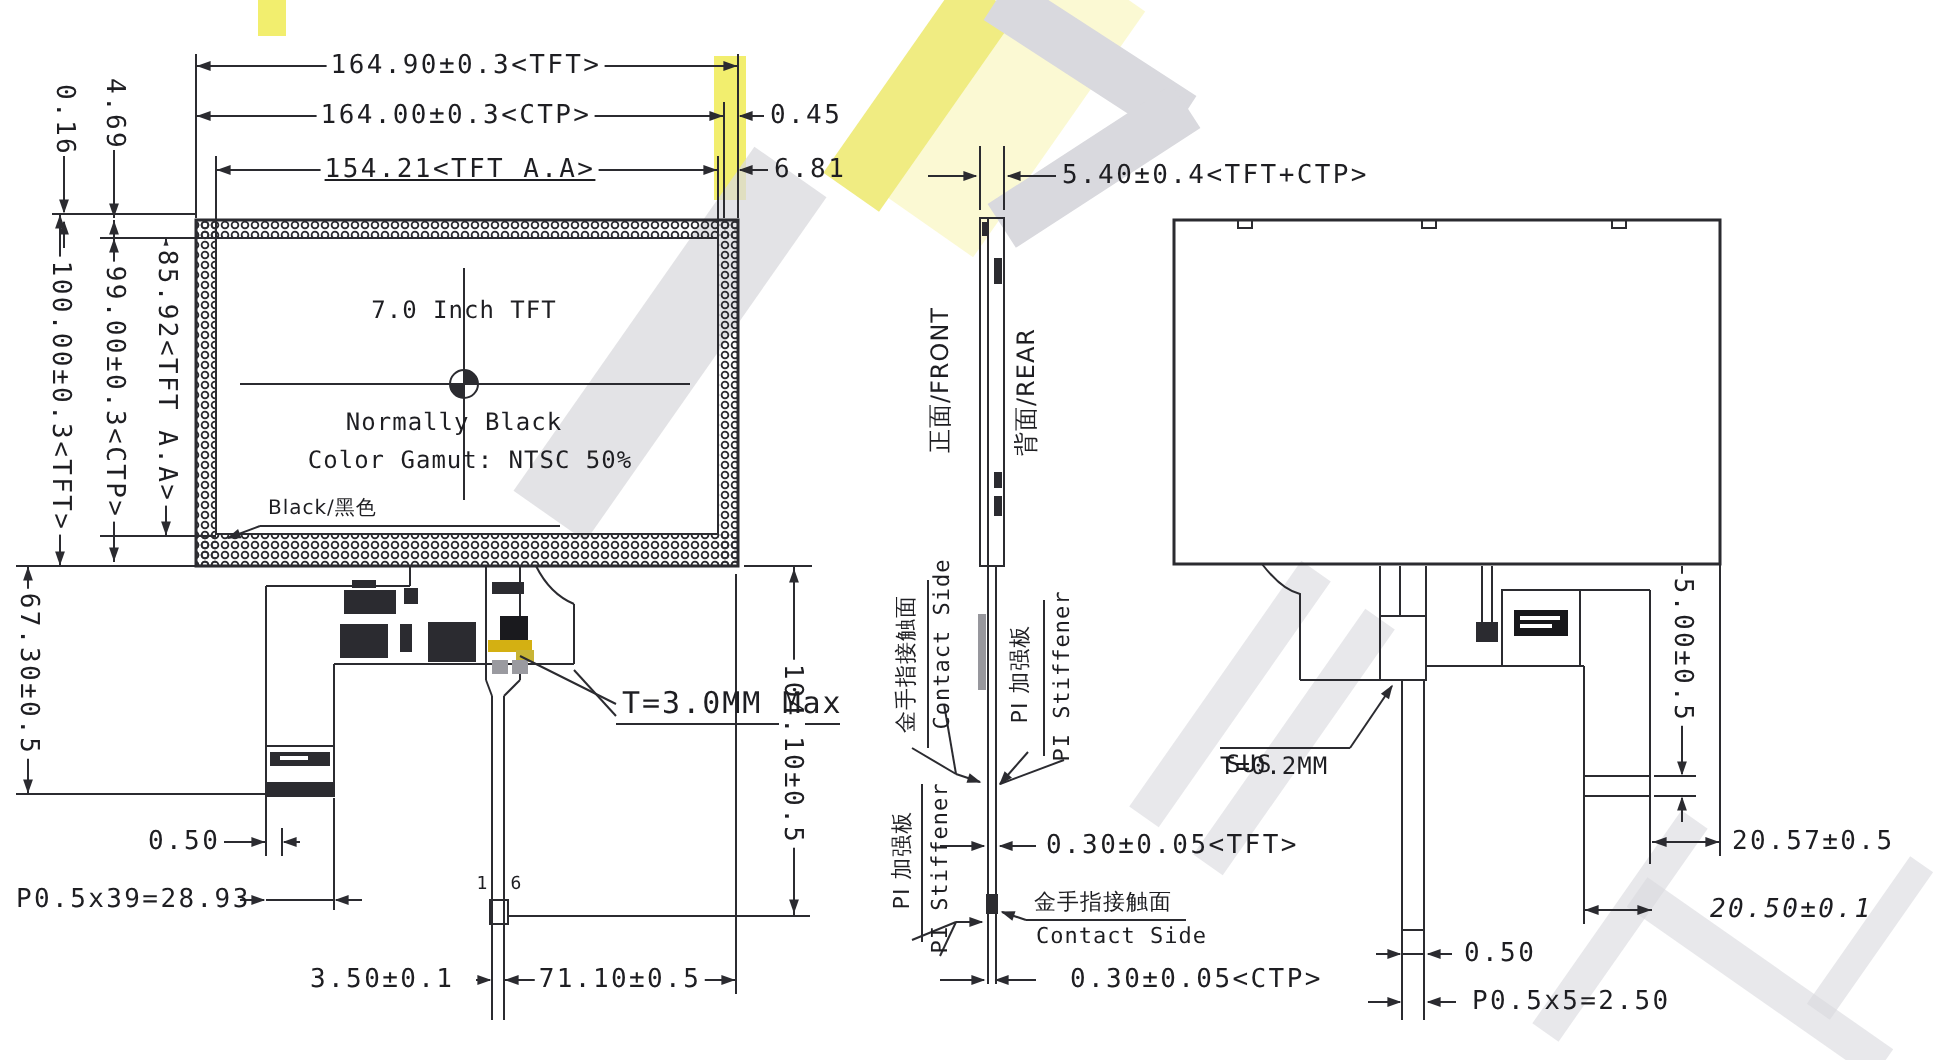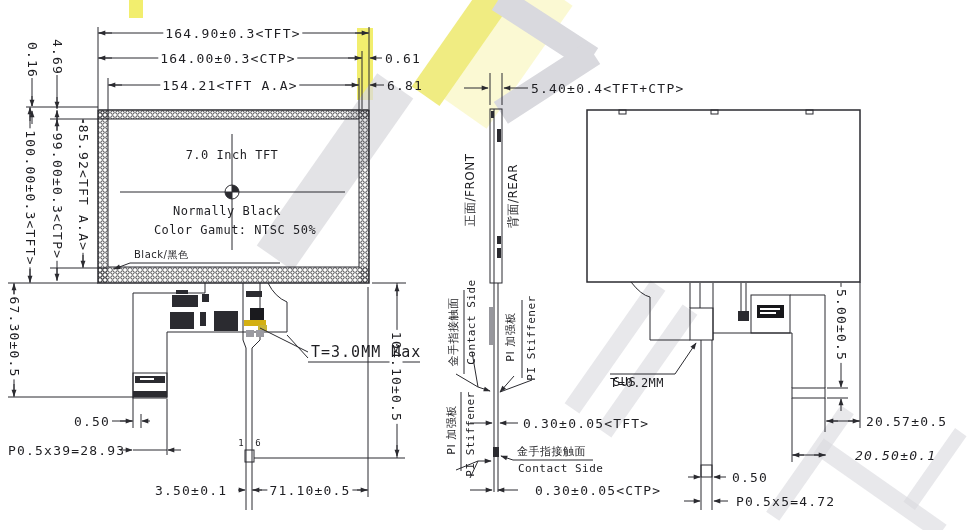--- a/index.html
+++ b/index.html
@@ -284,22 +284,22 @@
         <line x1="688" y1="477" x2="700" y2="477" class="ln" marker-end="url(#ar)"></line>
         <line x1="726" y1="477" x2="714" y2="477" class="ln" marker-end="url(#ar)"></line>
         <line x1="684" y1="501" x2="700" y2="501" class="ln" marker-end="url(#ar)"></line>
         <line x1="728" y1="501" x2="714" y2="501" class="ln" marker-end="url(#ar)"></line>
       </g>
     </g>
   </svg>
 
   <div class="t c bg" style="left:233px;top:33px;">164.90±0.3&lt;TFT&gt;</div>
   <div class="t c bg" style="left:228px;top:58px;">164.00±0.3&lt;CTP&gt;</div>
-  <div class="t l" style="left:385px;top:58px;">0.61</div>
-  <div class="t c bg" style="left:230px;top:85px;">154.21&lt;TFT A.A&gt;</div>
+  <div class="t l" style="left:385px;top:58px;">0.45</div>
+  <div class="t c bg" style="left:230px;top:85px;text-decoration:underline;">154.21&lt;TFT A.A&gt;</div>
   <div class="t l" style="left:387px;top:85px;">6.81</div>
 
   <div class="t r90" style="left:57px;top:57px;">4.69</div>
   <div class="t r90" style="left:32px;top:60px;">0.16</div>
   <div class="t r90 bg" style="left:83px;top:188px;">85.92&lt;TFT A.A&gt;</div>
   <div class="t r90 bg" style="left:57px;top:196px;">99.00±0.3&lt;CTP&gt;</div>
   <div class="t r90 bg" style="left:30px;top:198px;">100.00±0.3&lt;TFT&gt;</div>
   <div class="t r90 bg" style="left:14px;top:337px;">67.30±0.5</div>
 
   <div class="t c fs12" style="left:232px;top:155px;">7.0 Inch TFT</div>
@@ -331,15 +331,15 @@
   <div class="t l fs11 cjk" style="left:517px;top:451px;">金手指接触面</div>
   <div class="t l fs11" style="left:518px;top:468px;">Contact Side</div>
   <div class="t l" style="left:523px;top:490px;margin-left:12px;">0.30±0.05&lt;CTP&gt;</div>
 
   <div class="t l fs12" style="left:613px;top:382px;">SUS</div>
   <div class="t l fs12" style="left:610px;top:383px;">T=0.2MM</div>
   <div class="t r90 bg" style="left:841px;top:325px;">5.00±0.5</div>
   <div class="t l" style="left:866px;top:421px;">20.57±0.5</div>
   <div class="t l" style="left:855px;top:455px;font-style:italic;">20.50±0.1</div>
   <div class="t l" style="left:732px;top:477px;">0.50</div>
-  <div class="t l" style="left:736px;top:501px;">P0.5x5=4.72</div>
+  <div class="t l" style="left:736px;top:501px;">P0.5x5=2.50</div>
 
 </div>
 
 </body></html>

